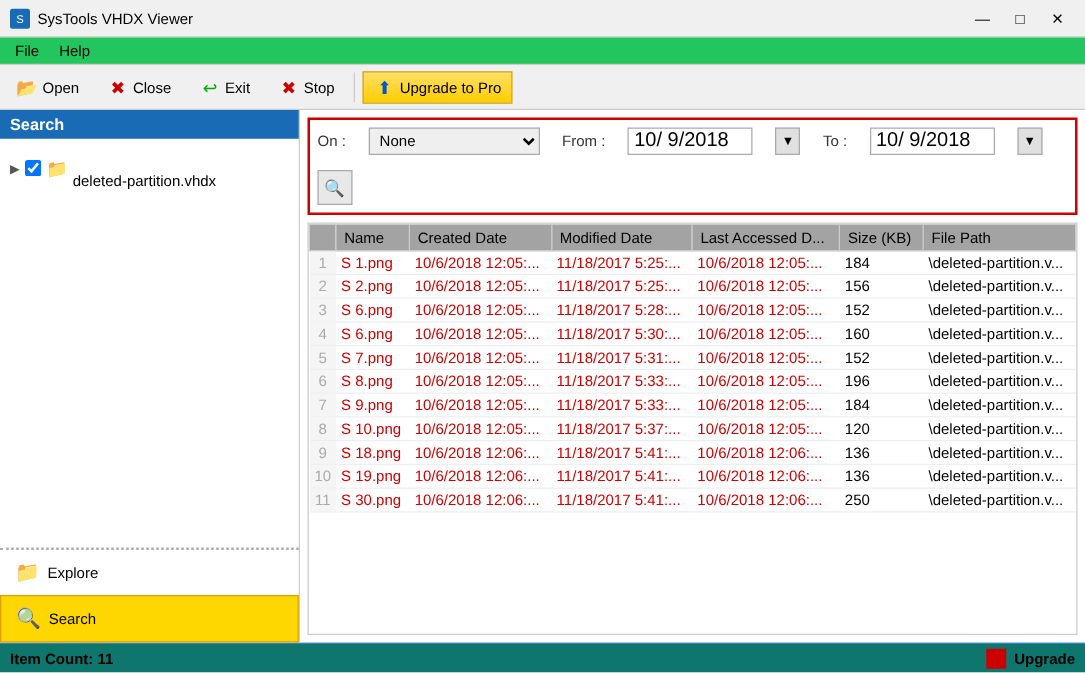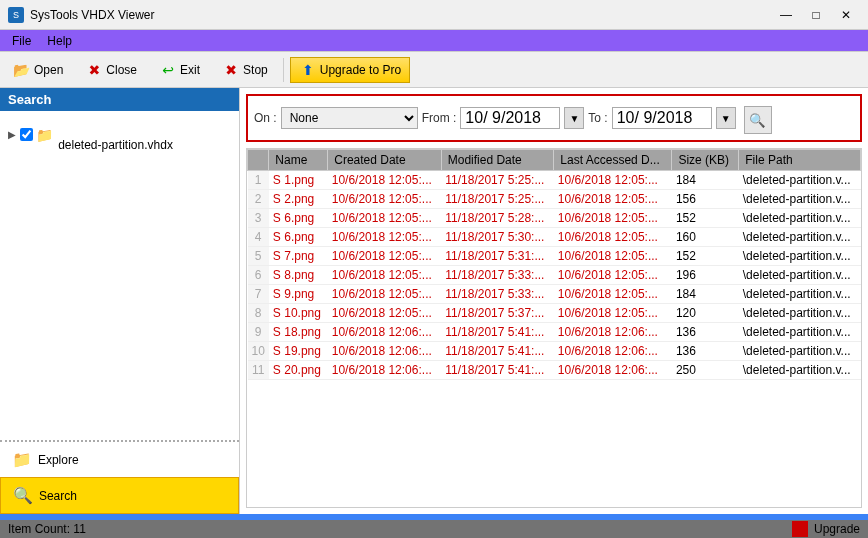--- a/index.html
+++ b/index.html
@@ -6,21 +6,21 @@
     body { font-family: 'Segoe UI', Tahoma, Geneva, Verdana, sans-serif; font-size: 12px; background: #f0f0f0; width: 868px; height: 538px; overflow: hidden; }
     
     
     .title-bar { background: #f0f0f0; height: 30px; display: flex; align-items: center; justify-content: space-between; padding: 0 8px; border-bottom: 1px solid #ccc; }
     .title-bar-left { display: flex; align-items: center; gap: 6px; font-size: 12px; }
     .title-bar-icon { width: 16px; height: 16px; background: #1a6bb5; border-radius: 2px; display: flex; align-items: center; justify-content: center; color: white; font-size: 9px; }
     .title-bar-controls { display: flex; gap: 2px; }
     .title-btn { width: 28px; height: 20px; border: none; background: transparent; cursor: pointer; font-size: 12px; display: flex; align-items: center; justify-content: center; }
     
     
-    .menu-bar { background: #8b5cf6; height: 22px; display: flex; align-items: center; padding: 0 4px; border-bottom: 1px solid #ccc; }
+    .menu-bar { background: #22c55e; height: 22px; display: flex; align-items: center; padding: 0 4px; border-bottom: 1px solid #ccc; }
     .menu-item { padding: 2px 8px; cursor: pointer; font-size: 12px; }
     
     
     .toolbar { background: #f0f0f0; height: 36px; display: flex; align-items: center; padding: 0 4px; border-bottom: 1px solid #ccc; gap: 4px; }
     .toolbar-btn { display: flex; align-items: center; gap: 3px; padding: 3px 8px; cursor: pointer; font-size: 12px; background: transparent; border: 1px solid transparent; }
     .toolbar-icon { width: 18px; height: 18px; display: flex; align-items: center; justify-content: center; font-size: 14px; }
     .toolbar-sep { width: 1px; height: 24px; background: #ccc; margin: 0 2px; }
     
     
     .main-layout { display: flex; height: calc(538px - 30px - 22px - 36px - 24px); }
@@ -37,41 +37,41 @@
     .left-nav-buttons { border-top: 2px dotted #aaa; }
     .nav-btn { display: flex; align-items: center; gap: 6px; padding: 8px 12px; cursor: pointer; font-size: 12px; background: transparent; }
     .nav-btn.active { background: #ffd700; border: 1px solid #e0a000; }
     .nav-icon { font-size: 16px; }
     
     
     .right-panel { flex: 1; display: flex; flex-direction: column; background: white; }
     
     
     .search-options { border: 2px solid #cc0000; margin: 6px; padding: 6px; display: flex; flex-wrap: wrap; align-items: center; gap: 8px; }
-    .search-row1 { display: flex; align-items: center; gap: 4px; }
+    .search-row1 { display: flex; align-items: center; gap: 18px; }
     .search-row2 { display: flex; align-items: center; gap: 8px; margin-top: 4px; }
     .search-label { font-size: 12px; font-weight: normal; color: #333; }
     .search-select { height: 22px; font-size: 12px; border: 1px solid #aaa; padding: 0 4px; min-width: 80px; }
     .search-date { height: 22px; font-size: 16px; border: 1px solid #aaa; padding: 0 4px; width: 100px; }
     .date-btn { width: 20px; height: 22px; background: #e0e0e0; border: 1px solid #aaa; cursor: pointer; font-size: 10px; }
     .search-input { height: 22px; font-size: 12px; border: 1px solid #aaa; padding: 0 4px; width: 300px; }
     .search-go-btn { width: 28px; height: 28px; background: #e8e8e8; border: 1px solid #aaa; cursor: pointer; display: flex; align-items: center; justify-content: center; }
     
     
     .table-container { flex: 1; overflow: auto; margin: 0 6px 6px 6px; border: 1px solid #ccc; }
     table { width: 100%; border-collapse: collapse; font-size: 12px; }
     thead tr { background: #a3a3a3; }
     th { border: 1px solid #ccc; padding: 3px 6px; text-align: left; font-weight: normal; white-space: nowrap; cursor: pointer; }
     td { border-bottom: 1px solid #eee; padding: 2px 4px; white-space: nowrap; overflow: hidden; max-width: 120px; text-overflow: ellipsis; }
     .file-icon { color: #1a6bb5; font-size: 12px; }
     .deleted-text { color: #cc0000; }
     .row-num { width: 20px; text-align: center; background: #f5f5f5; color: #aaa; }
     
     
-    .status-bar { height: 24px; background: #737373; border-top: 6px solid #3b82f6; display: flex; align-items: center; padding: 0 8px; justify-content: space-between; }
+    .status-bar { height: 24px; background: #0f766e; border-top: 1px solid #3b82f6; display: flex; align-items: center; padding: 0 8px; justify-content: space-between; font-weight: bold; }
     .status-left { font-size: 12px; }
     .status-right { display: flex; align-items: center; gap: 6px; font-size: 12px; }
     .legend-box { width: 16px; height: 16px; background: #cc0000; }
     
     
     select { appearance: auto; }
     
     .upgrade-btn { background: linear-gradient(to bottom, #ffe066, #ffcc00); border: 1px solid #cca000; }
   </style>
 </head>
@@ -300,21 +300,21 @@
     <td class="deleted-text">10/6/2018 12:06:...</td>
     <td class="deleted-text">11/18/2017 5:41:...</td>
     <td class="deleted-text">10/6/2018 12:06:...</td>
     <td>136</td>
     <td>\deleted-partition.v...</td>
   </tr>
             <tr>
     <td class="row-num">11</td>
     <td>
       <span class="file-icon deleted-text">S </span>
-      <span class="deleted-text">20.png</span>
+      <span class="deleted-text">30.png</span>
     </td>
     <td class="deleted-text">10/6/2018 12:06:...</td>
     <td class="deleted-text">11/18/2017 5:41:...</td>
     <td class="deleted-text">10/6/2018 12:06:...</td>
     <td>250</td>
     <td>\deleted-partition.v...</td>
   </tr>
           </tbody>
       </table>
     </div>

